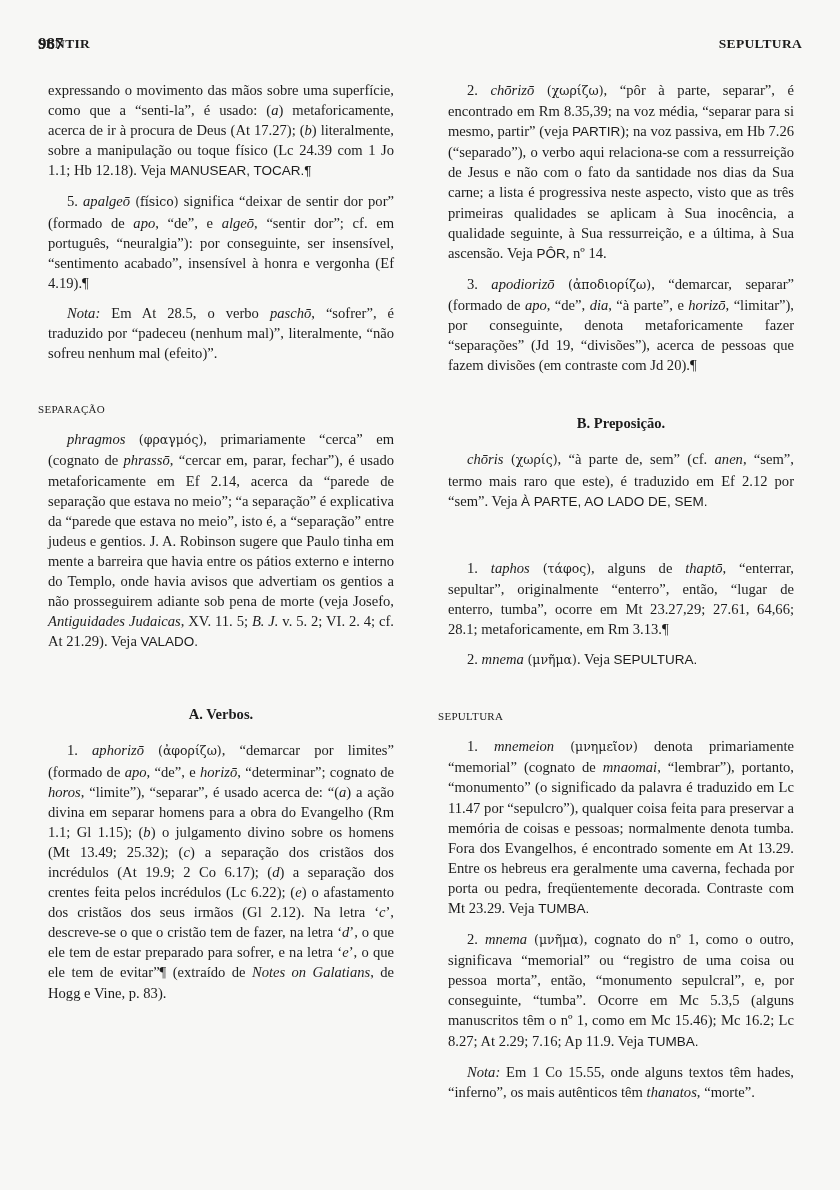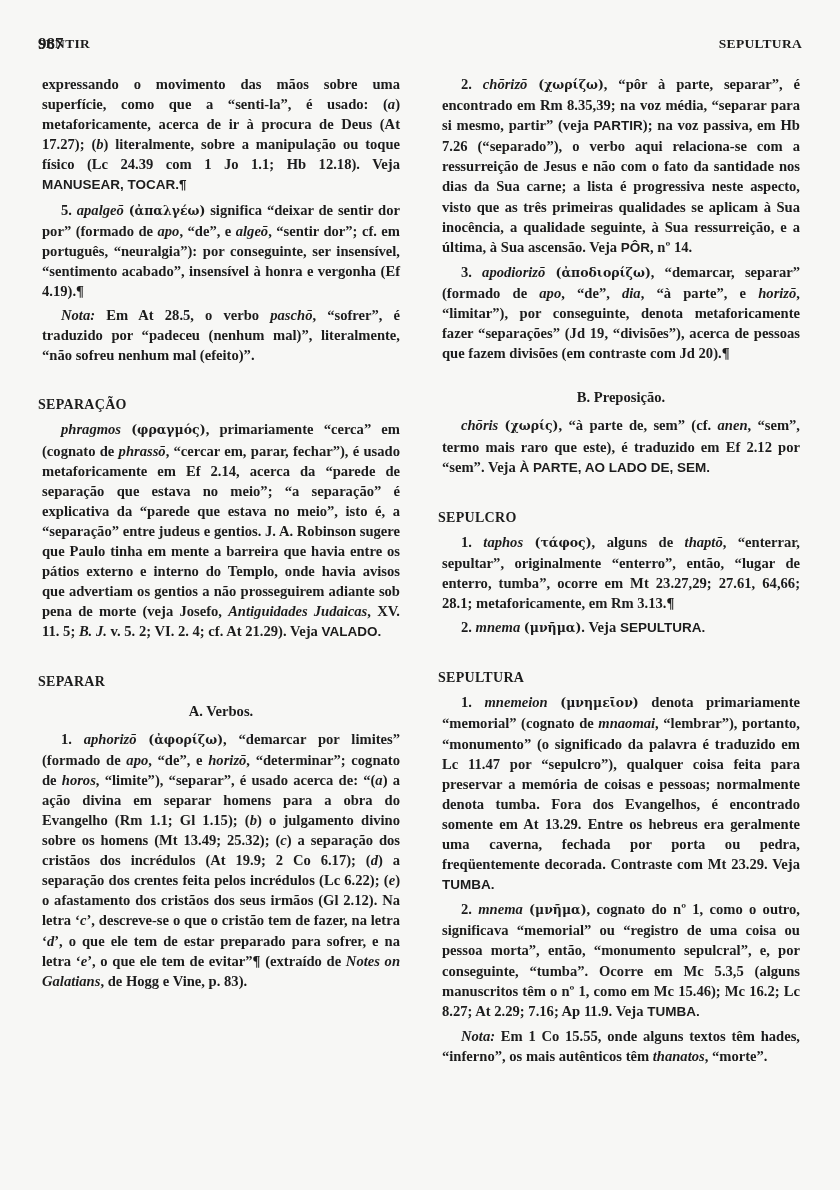--- a/index.html
+++ b/index.html
@@ -14,67 +14,65 @@
   }
   .rh-left { position:absolute; left:0; top:2px; letter-spacing:0.3px; }
   .rh-center { position:absolute; left:0; right:0; text-align:left; top:0; font-size:17px; font-weight:bold; }
   .rh-right { position:absolute; right:0; top:2px; letter-spacing:0.3px; }
   .col {
     position:absolute; top:70px; width:366px;
     font-size:14.6px; line-height:20.1px; text-align:justify;
   }
   .col-left { left:38px; }
   .col-right { left:438px; }
-  p { margin:4px; text-indent:19px;font-weight:bold; }
+  p { margin:10px; text-indent:19px; }
   p.noindent { text-indent:0; }
-  .entry-title { font-weight:bold; font-size:14px; margin:0; letter-spacing:0.3px; }
-  .subhead { font-weight:bold; text-align:center; margin:8px; font-size:14.6px; }
+  .entry-title { font-weight:normal; font-size:11px; margin:0; letter-spacing:0.3px; }
+  .subhead { font-weight:bold; text-align:center; margin:16px; font-size:14.6px; }
   i, .it { font-style:italic; }
   .xref { font-family:"Liberation Sans", "DejaVu Sans", sans-serif; font-size:13.5px; }
   .greek { font-family:"DejaVu Serif", serif; font-size:12.5px; }
   .gap-lg { height:26px; }
 </style>
 </head>
 <body>
 
 <div class="running-head">
   <span class="rh-left">SENTIR</span>
   <span class="rh-center">987</span>
   <span class="rh-right">SEPULTURA</span>
 </div>
 
 <div class="col col-left">
   <p class="noindent"><span>expressando o movimento das mãos sobre uma superfície, como que a “senti-la”, é usado: (</span><i>a</i><span>) metaforicamente, acerca de ir à procura de Deus (At 17.27); (</span><i>b</i><span>) literalmente, sobre a manipulação ou toque físico (Lc 24.39 com 1 Jo 1.1; Hb 12.18). Veja </span><span class="xref">MANUSEAR, TOCAR.¶</span></p>
 
 
-  <p><span>5. </span><i>apalgeō</i> <span class="greek">(ἀπαλγέω)</span><span> significa “deixar de sentir dor por” (formado de </span><i>apo</i><span>, “de”, e </span><i>algeō</i><span>, “sentir dor”; cf. em português, “neuralgia”): por conseguinte, ser insensível, “sentimento acabado”, insensível à honra e vergonha (Ef 4.19).¶</span></p>
+  <p><span>5. </span><i>apalgeō</i> <span class="greek">(físico)</span><span> significa “deixar de sentir dor por” (formado de </span><i>apo</i><span>, “de”, e </span><i>algeō</i><span>, “sentir dor”; cf. em português, “neuralgia”): por conseguinte, ser insensível, “sentimento acabado”, insensível à honra e vergonha (Ef 4.19).¶</span></p>
 
   <p><i>Nota:</i><span> Em At 28.5, o verbo </span><i>paschō</i><span>, “sofrer”, é traduzido por “padeceu (nenhum mal)”, literalmente, “não sofreu nenhum mal (efeito)”.</span></p>
 
   <div class="gap-lg"></div>
   <h2 class="entry-title">SEPARAÇÃO</h2>
   <p><i>phragmos</i> <span class="greek">(φραγμός)</span><span>, primariamente “cerca” em (cognato de </span><i>phrassō</i><span>, “cercar em, parar, fechar”), é usado metaforicamente em Ef 2.14, acerca da “parede de separação que estava no meio”; “a separação” é explicativa da “parede que estava no meio”, isto é, a “separação” entre judeus e gentios. J. A. Robinson sugere que Paulo tinha em mente a barreira que havia entre os pátios externo e interno do Templo, onde havia avisos que advertiam os gentios a não prosseguirem adiante sob pena de morte (veja Josefo, </span><i>Antiguidades Judaicas</i><span>, XV. 11. 5; </span><i>B. J.</i><span> v. 5. 2; VI. 2. 4; cf. At 21.29). Veja </span><span class="xref">VALADO.</span></p>
 
   <div class="gap-lg"></div>
-  <h2 class="entry-title">SEPARAR</h2>
   <h3 class="subhead">A. Verbos.</h3>
   <p><span>1. </span><i>aphorizō</i> <span class="greek">(ἀφορίζω)</span><span>, “demarcar por limites” (formado de </span><i>apo</i><span>, “de”, e </span><i>horizō</i><span>, “determinar”; cognato de </span><i>horos</i><span>, “limite”), “separar”, é usado acerca de: “(</span><i>a</i><span>) a ação divina em separar homens para a obra do Evangelho (Rm 1.1; Gl 1.15); (</span><i>b</i><span>) o julgamento divino sobre os homens (Mt 13.49; 25.32); (</span><i>c</i><span>) a separação dos cristãos dos incrédulos (At 19.9; 2 Co 6.17); (</span><i>d</i><span>) a separação dos crentes feita pelos incrédulos (Lc 6.22); (</span><i>e</i><span>) o afastamento dos cristãos dos seus irmãos (Gl 2.12). Na letra ‘</span><i>c</i><span>’, descreve-se o que o cristão tem de fazer, na letra ‘</span><i>d</i><span>’, o que ele tem de estar preparado para sofrer, e na letra ‘</span><i>e</i><span>’, o que ele tem de evitar”¶ (extraído de </span><i>Notes on Galatians</i><span>, de Hogg e Vine, p. 83).</span></p>
 </div>
 
 <div class="col col-right">
   <p><span>2. </span><i>chōrizō</i> <span class="greek">(χωρίζω)</span><span>, “pôr à parte, separar”, é encontrado em Rm 8.35,39; na voz média, “separar para si mesmo, partir” (veja </span><span class="xref">PARTIR</span><span>); na voz passiva, em Hb 7.26 (“separado”), o verbo aqui relaciona-se com a ressurreição de Jesus e não com o fato da santidade nos dias da Sua carne; a lista é progressiva neste aspecto, visto que as três primeiras qualidades se aplicam à Sua inocência, a qualidade seguinte, à Sua ressurreição, e a última, à Sua ascensão. Veja </span><span class="xref">PÔR</span><span>, nº 14.</span></p>
 
   <p><span>3. </span><i>apodiorizō</i> <span class="greek">(ἀποδιορίζω)</span><span>, “demarcar, separar” (formado de </span><i>apo</i><span>, “de”, </span><i>dia</i><span>, “à parte”, e </span><i>horizō</i><span>, “limitar”), por conseguinte, denota metaforicamente fazer “separações” (Jd 19, “divisões”), acerca de pessoas que fazem divisões (em contraste com Jd 20).¶</span></p>
 
   <div style="height:12px"></div>
   <h3 class="subhead">B. Preposição.</h3>
   <p><i>chōris</i> <span class="greek">(χωρίς)</span><span>, “à parte de, sem” (cf. </span><i>anen</i><span>, “sem”, termo mais raro que este), é traduzido em Ef 2.12 por “sem”. Veja </span><span class="xref">À PARTE, AO LADO DE, SEM.</span></p>
 
   <div class="gap-lg"></div>
-  <h2 class="entry-title">SEPULCRO</h2>
   <p><span>1. </span><i>taphos</i> <span class="greek">(τάφος)</span><span>, alguns de </span><i>thaptō</i><span>, “enterrar, sepultar”, originalmente “enterro”, então, “lugar de enterro, tumba”, ocorre em Mt 23.27,29; 27.61, 64,66; 28.1; metaforicamente, em Rm 3.13.¶</span></p>
   <p><span>2. </span><i>mnema</i> <span class="greek">(μνῆμα)</span><span>. Veja </span><span class="xref">SEPULTURA.</span></p>
 
   <div class="gap-lg"></div>
   <h2 class="entry-title">SEPULTURA</h2>
   <p><span>1. </span><i>mnemeion</i> <span class="greek">(μνημεῖον)</span><span> denota primariamente “memorial” (cognato de </span><i>mnaomai</i><span>, “lembrar”), portanto, “monumento” (o significado da palavra é traduzido em Lc 11.47 por “sepulcro”), qualquer coisa feita para preservar a memória de coisas e pessoas; normalmente denota tumba. Fora dos Evangelhos, é encontrado somente em At 13.29. Entre os hebreus era geralmente uma caverna, fechada por porta ou pedra, freqüentemente decorada. Contraste com Mt 23.29. Veja </span><span class="xref">TUMBA.</span></p>
   <p><span>2. </span><i>mnema</i> <span class="greek">(μνῆμα)</span><span>, cognato do nº 1, como o outro, significava “memorial” ou “registro de uma coisa ou pessoa morta”, então, “monumento sepulcral”, e, por conseguinte, “tumba”. Ocorre em Mc 5.3,5 (alguns manuscritos têm o nº 1, como em Mc 15.46); Mc 16.2; Lc 8.27; At 2.29; 7.16; Ap 11.9. Veja </span><span class="xref">TUMBA.</span></p>
   <p><i>Nota:</i><span> Em 1 Co 15.55, onde alguns textos têm hades, “inferno”, os mais autênticos têm </span><i>thanatos</i><span>, “morte”.</span></p>
 </div>
 

